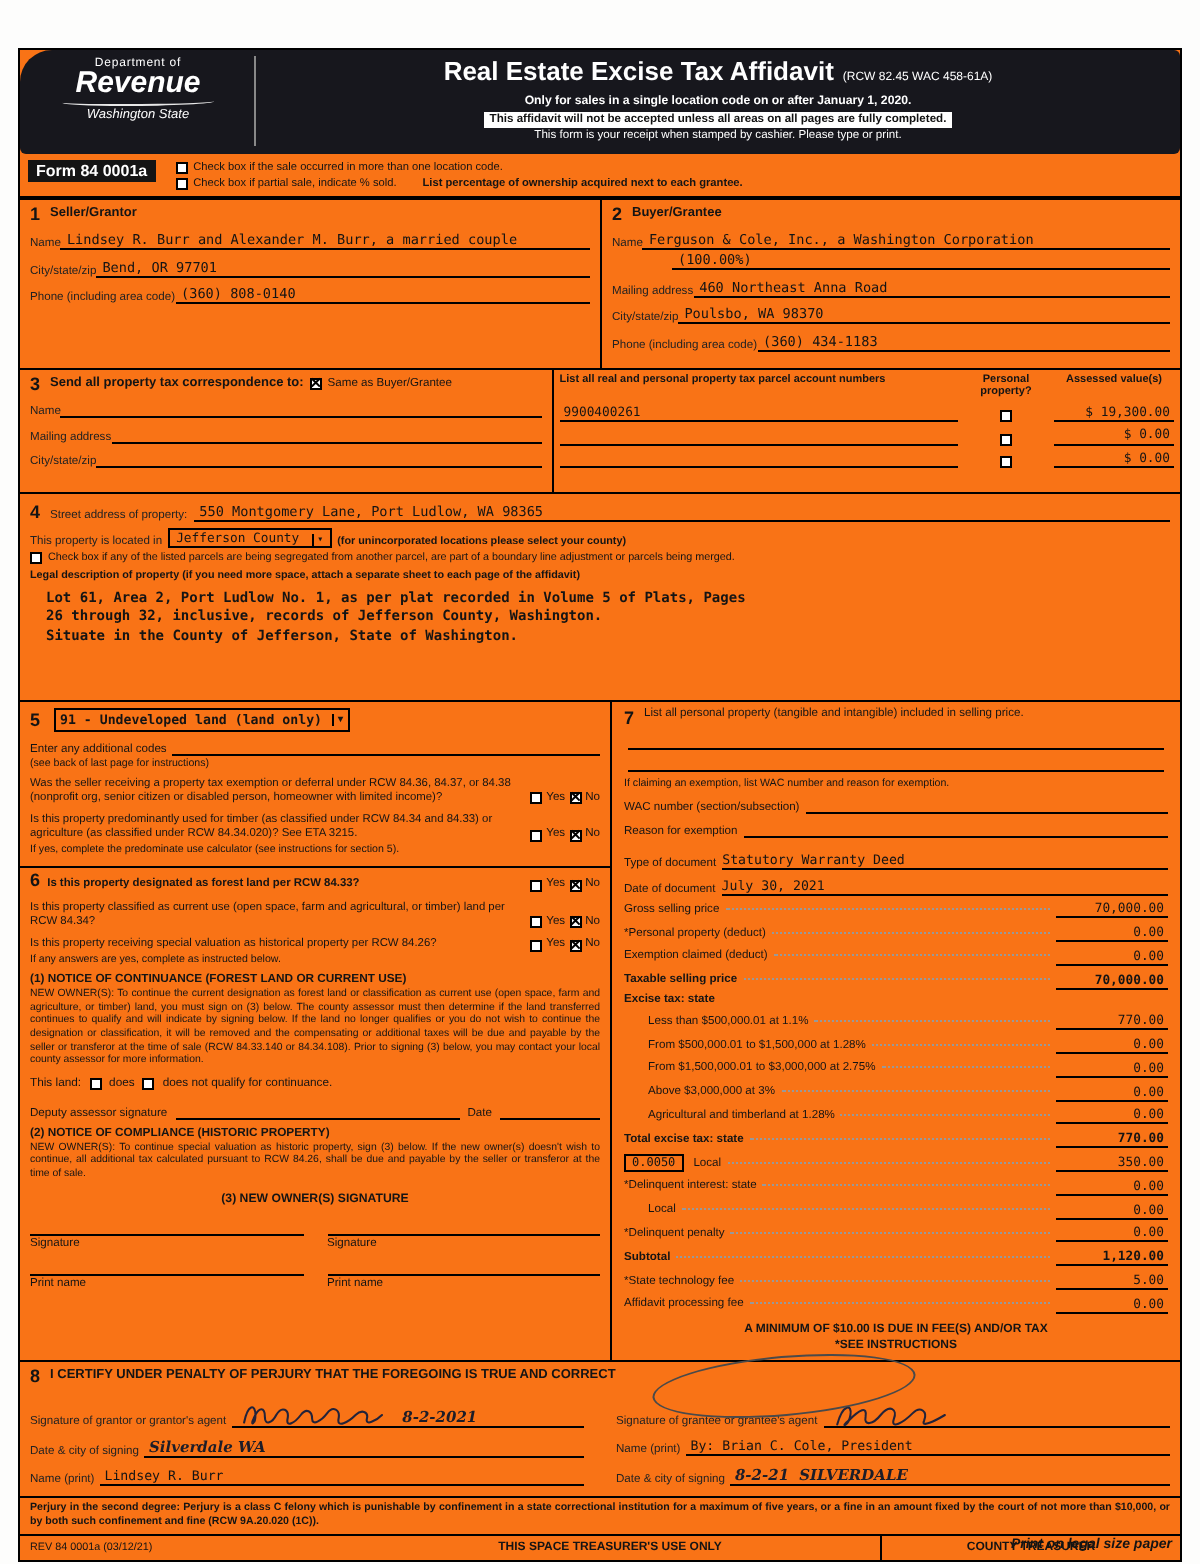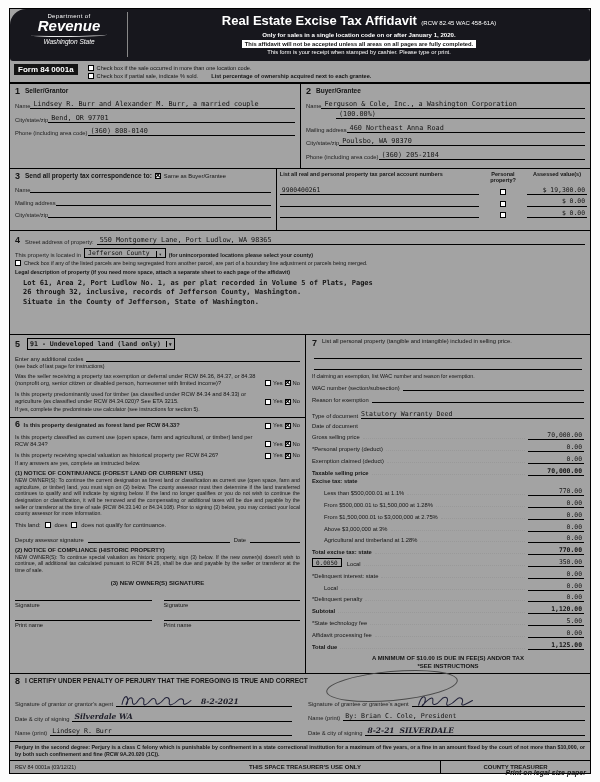--- a/index.html
+++ b/index.html
@@ -1,19 +1,19 @@
 <!DOCTYPE html>
 <html><head>
 <meta charset="utf-8">
 <style>
   *{margin:0;padding:0;box-sizing:border-box;}
   html,body{background:#ffffff;}
   .page{width:600px;height:782px;margin:0 auto;background:#fdfdfc;color:#141414;
         font-family:"Liberation Sans",sans-serif;padding:8px 9px 0;position:relative;overflow:hidden;}
-  .form{border:1.6px solid #000;background:#a3a3a3;}
+  .form{border:1.6px solid #000;background:#f97316;margin-top:16px;}
   .typed{font-family:"DejaVu Sans Mono","Liberation Mono",monospace;}
   .hand{font-family:"DejaVu Serif",serif;font-style:italic;font-weight:bold;color:#1d1d28;}
 
   
   .hdr{display:flex;background:#17171d;color:#fff;padding:3px 6px 4px;border-radius:16px 3px 3px 3px;gap:6px;}
   .logo{width:112px;flex:none;text-align:center;border-right:1px solid #888;padding:1px 5px 0 0;}
   .logo-dept{font-size:6px;letter-spacing:.4px;}
   .logo-rev{font-size:15px;font-weight:bold;font-style:italic;line-height:14px;}
   .logo-swoosh{width:72%;height:4px;margin:0 auto 1px;border-bottom:1.6px solid #e8e8e8;border-radius:0 0 60% 40%;}
   .logo-state{font-size:6.5px;font-style:italic;}
@@ -79,21 +79,21 @@
   .notice-text{font-size:5.2px;line-height:6.6px;text-align:justify;margin-top:1px;}
   .landrow{display:flex;align-items:center;gap:4px;font-size:5.9px;margin-top:5px;}
   .deprow{display:flex;align-items:flex-end;gap:4px;font-size:5.8px;margin-top:7px;}
   .newsig-title{font-weight:bold;font-size:6.1px;margin-top:6px;text-align:center;}
   .sgrid{display:grid;grid-template-columns:1fr 1fr;gap:12px;margin-top:14px;font-size:5.8px;}
   .scell .sline{border-top:1px solid #000;padding-top:1px;}
 
   
   .sec7{padding:3px 6px 2px;}
   .blankline{border-bottom:1px solid #000;height:11px;margin:0 2px;}
-  .trow{display:flex;align-items:flex-end;font-size:5.8px;margin-top:2.8px;}
+  .trow{display:flex;align-items:center;font-size:5.8px;margin-top:2.8px;}
   .tlbl{white-space:nowrap;}
   .indent{padding-left:12px;}
   .lead{flex:1;border-bottom:1px dotted #999;margin:0 3px 1px;min-width:6px;}
   .amt{width:56px;text-align:right;border-bottom:1px solid #000;font-size:6.4px;padding:0 2px 0 0;line-height:8px;}
   .rate-box{border:1px solid #000;padding:0 3px;font-size:6px;margin-right:5px;}
   .bold{font-weight:bold;}
   .minnote{font-size:6px;font-weight:bold;margin-top:5px;text-align:center;line-height:7.5px;}
 
   
   .sec8{border-top:1px solid #000;padding:2px 5px 5px;min-height:60px;}
@@ -187,21 +187,21 @@
         <div class="field">
             <span class="lbl">Mailing address</span>
           <span class="val typed">460 Northeast Anna Road</span>
           </div>
         <div class="field">
             <span class="lbl">City/state/zip</span>
           <span class="val typed">Poulsbo, WA 98370</span>
           </div>
         <div class="field">
             <span class="lbl">Phone (including area code)</span>
-          <span class="val typed">(360) 205-2104</span>
+          <span class="val typed">(360) 434-1183</span>
           </div>
       </div>
     </div>
 
     <div class="sec3">
       <div class="sec3-left">
         <div class="sec-title">
           <span class="secnum">3</span>
           <span>Send all property tax correspondence to:</span>
           <span class="cb checked"></span>
@@ -398,20 +398,21 @@
         <div class="inline-line">
           <span>Reason for exemption</span>
           <span class="fill"></span>
         </div>
         <div class="inline-line" style="margin-top:7px;">
           <span>Type of document</span>
           <span class="fill typed" style="font-size:6.6px;">Statutory Warranty Deed</span>
         </div>
         <div class="inline-line">
           <span>Date of document</span>
+          <span class="fill typed" style="font-size:6.6px;">July 30, 2021</span>
         </div>
 
         <div class="trow">
             <span class="tlbl">Gross selling price</span>
             <span class="lead"></span>
             <span class="amt typed">70,000.00</span>
           </div>
         <div class="trow">
             <span class="tlbl">*Personal property (deduct)</span>
             <span class="lead"></span>
@@ -488,25 +489,20 @@
           </div>
         <div class="trow">
             <span class="tlbl">*State technology fee</span>
             <span class="lead"></span>
             <span class="amt typed">5.00</span>
           </div>
         <div class="trow">
             <span class="tlbl">Affidavit processing fee</span>
             <span class="lead"></span>
             <span class="amt typed">0.00</span>
-          </div>
-        <div class="trow bold">
-            <span class="tlbl">Total due</span>
-            <span class="lead"></span>
-            <span class="amt typed">1,125.00</span>
           </div>
 
         <div class="minnote">A MINIMUM OF $10.00 IS DUE IN FEE(S) AND/OR TAX</div>
         <div class="minnote" style="margin-top:1px;">*SEE INSTRUCTIONS</div>
       </div>
     </div>
 
     <div class="sec8">
       <div class="sec-title">
         <span class="secnum">8</span>

